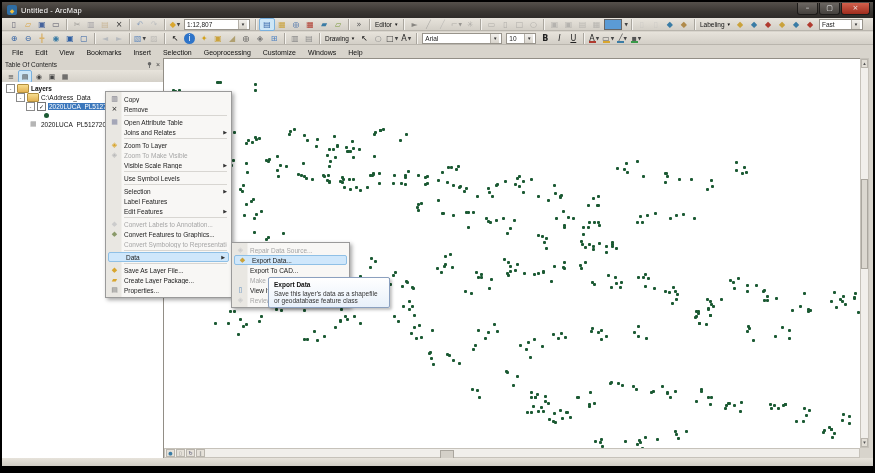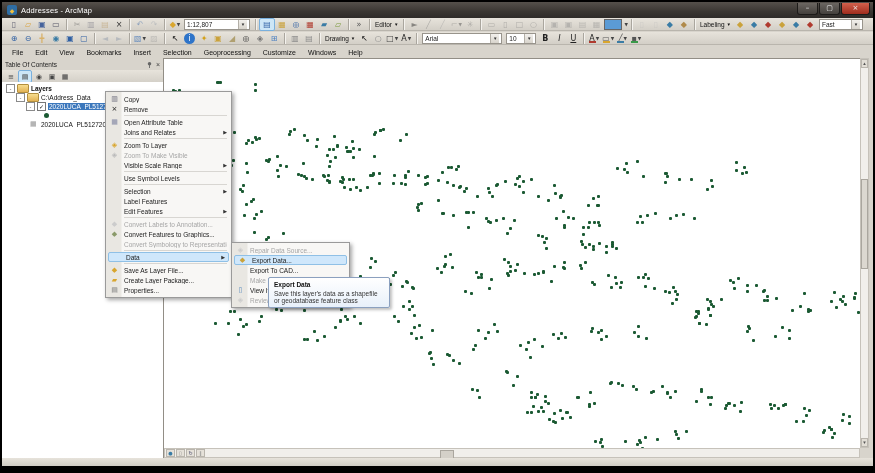--- a/index.html
+++ b/index.html
@@ -91,21 +91,21 @@
            font-size:6.5px;color:#333;padding:3px 5px;box-sizing:border-box}
   #tooltip b{display:block;margin-bottom:2px;color:#111}
 </style>
 </head>
 <body>
 
 <div id="win">
 
   <div id="titlebar">
     <span id="appicon">◆</span>
-    <span id="title">Addresses - ArcMap</span>
+    <span id="title">Untitled - ArcMap</span>
     <span id="winbtns">
       <span class="wbtn">–</span>
       <span class="wbtn">▢</span>
       <span class="wbtn close">×</span>
     </span>
   </div>
 
   <div id="tb1" class="tbrow">
       <span class="tbi">
         <span style="color: rgb(102, 102, 119);">▯</span>

